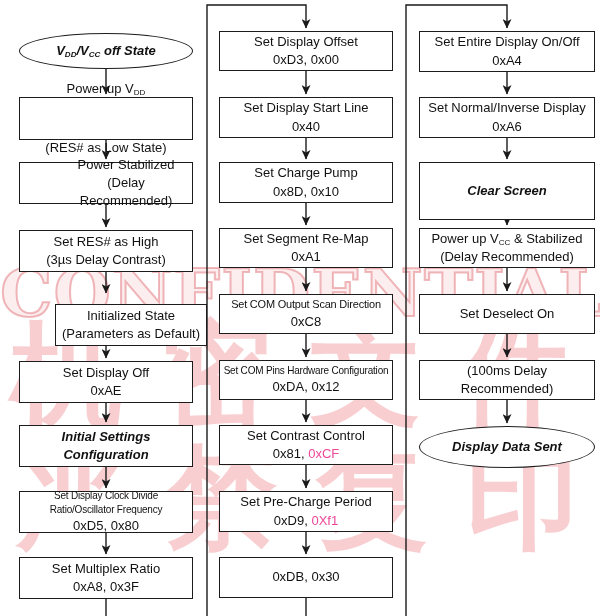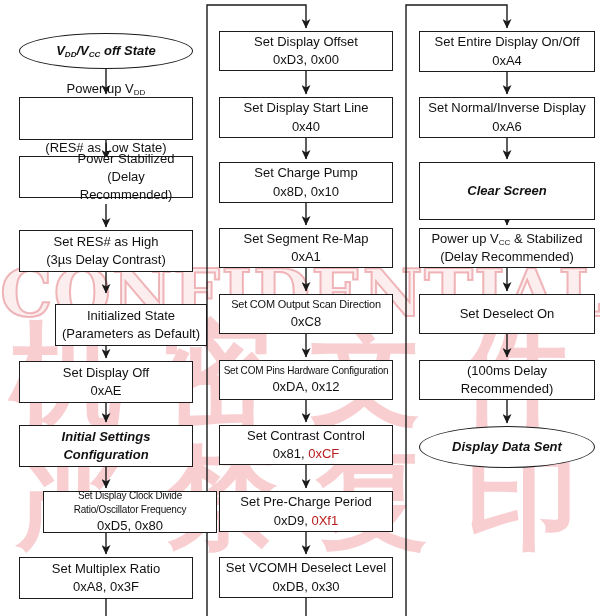--- a/index.html
+++ b/index.html
@@ -29,21 +29,21 @@
   .node{
     position:absolute;z-index:3;background:#ffffff;border:1.6px solid #1c1c1c;
     box-sizing:border-box;display:flex;flex-direction:column;justify-content:center;
     align-items:center;text-align:center;font-size:13px;line-height:1.4;
   }
   .ellipse{border-radius:50%;border-width:1.4px;}
   .bi{font-weight:bold;font-style:italic;}
   .t{width:100%;}
   .cond{font-size:10.3px;letter-spacing:-0.2px;transform:scaleX(0.97);}
   .cond2{font-size:11.2px;letter-spacing:-0.2px;transform:scaleX(0.98);}
-  .red{color:#b91c1c;}
+  .red{color:#ec4899;}
   sub{font-size:0.62em;line-height:0;vertical-align:-0.28em;}
 </style>
 </head>
 <body>
 
 <div id="fig">
 
   <div class="wm wm-conf">CONFIDENTIAL</div>
   <div class="wm wm-cn wm-cn1">机密文件</div>
   <div class="wm wm-cn wm-cn2">严禁复印</div>
@@ -89,21 +89,21 @@
 
   <div class="node ellipse bi" style="left:19px;top:33px;width:174px;height:36px;">
     <div class="t"><span>V</span><sub>DD</sub><span>/V</span><sub>CC</sub><span> off State</span></div>
   </div>
 
   <div class="node" style="left:19px;top:97px;width:174px;height:43px;gap:40px;">
     <div class="t"><span>Power up V</span><sub>DD</sub></div>
     <div class="t">(RES# as Low State)</div>
   </div>
 
-  <div class="node" style="left:19px;top:156px;width:174px;height:42px;padding-left:40px;">
+  <div class="node" style="left:19px;top:162px;width:174px;height:42px;padding-left:40px;">
     <div class="t">Power Stabilized</div>
     <div class="t">(Delay Recommended)</div>
   </div>
 
   <div class="node" style="left:19px;top:230px;width:174px;height:42px;">
     <div class="t">Set RES# as High</div>
     <div class="t">(3µs Delay Contrast)</div>
   </div>
 
   <div class="node" style="left:19px;top:304px;width:152px;height:42px;margin-left:36px;">
@@ -114,21 +114,21 @@
   <div class="node" style="left:19px;top:361px;width:174px;height:42px;">
     <div class="t">Set Display Off</div>
     <div class="t">0xAE</div>
   </div>
 
   <div class="node bi" style="left:19px;top:425px;width:174px;height:42px;">
     <div class="t">Initial Settings</div>
     <div class="t">Configuration</div>
   </div>
 
-  <div class="node" style="left:19px;top:491px;width:174px;height:42px;margin-left:24px;">
+  <div class="node" style="left:19px;top:491px;width:174px;height:42px;">
     <div class="t cond">Set Display Clock Divide Ratio/Oscillator Frequency</div>
     <div class="t">0xD5, 0x80</div>
   </div>
 
   <div class="node" style="left:19px;top:557px;width:174px;height:42px;">
     <div class="t">Set Multiplex Ratio</div>
     <div class="t">0xA8, 0x3F</div>
   </div>
 
   <div class="node" style="left:219px;top:31px;width:174px;height:40px;">
@@ -165,21 +165,20 @@
     <div class="t">Set Contrast Control</div>
     <div class="t"><span>0x81, </span><span class="red">0xCF</span></div>
   </div>
 
   <div class="node" style="left:219px;top:491px;width:174px;height:41px;">
     <div class="t">Set Pre-Charge Period</div>
     <div class="t"><span>0xD9, </span><span class="red">0Xf1</span></div>
   </div>
 
   <div class="node" style="left:219px;top:557px;width:174px;height:41px;">
-    <div class="t">Set VCOMH Deselect Level</div>
     <div class="t">0xDB, 0x30</div>
   </div>
 
   <div class="node" style="left:419px;top:31px;width:176px;height:41px;">
     <div class="t">Set Entire Display On/Off</div>
     <div class="t">0xA4</div>
   </div>
 
   <div class="node" style="left:419px;top:97px;width:176px;height:41px;">
     <div class="t">Set Normal/Inverse Display</div>

